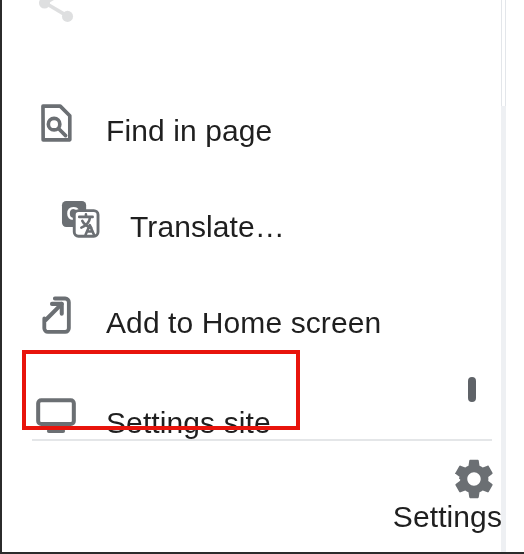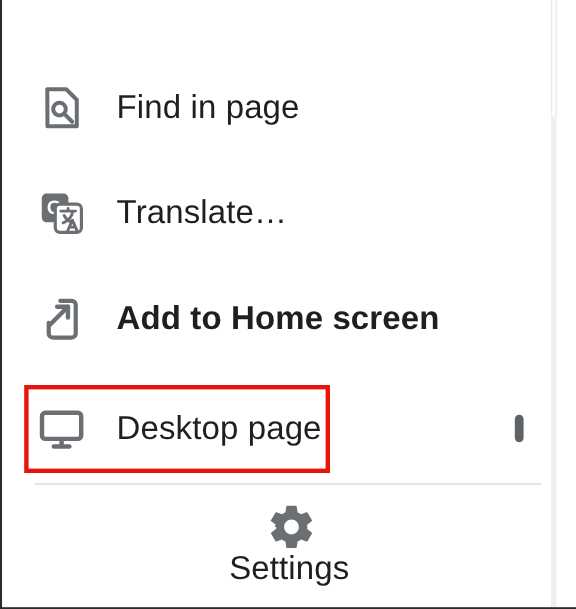--- a/index.html
+++ b/index.html
@@ -67,21 +67,21 @@
     box-sizing: border-box;
   }
 
   
   .menu-row {
     position: absolute;
     left: 0;
     width: 500px;
     height: 96px;
     display: flex;
-    align-items: center;
+    align-items: flex-end;
     box-sizing: border-box;
   }
   .row-icon {
     width: 56px;
     margin-left: 26px;
     display: flex;
     align-items: center;
     justify-content: center;
     flex: 0 0 auto;
   }
@@ -94,22 +94,22 @@
     line-height: 1;
   }
 
   
   .row-share {
     top: -70px;
     opacity: 0.20;
   }
 
   .row-find     { top: 50px; }
-  .row-translate{ top: 146px; }
-  .row-addhome  { top: 242px; font-weight: bold; }
+  .row-translate{ top: 146px; padding-left: 24px; }
+  .row-addhome  { top: 242px; }
   .row-desktop  { top: 342px; }
   .row-settings { top: 456px; flex-direction: column; }
 
   
   .row-trailing {
     position: absolute;
     right: 26px;
     top: 50%;
     transform: translateY(-50%);
   }
@@ -211,21 +211,21 @@
     </div>
 
     <div class="menu-row row-desktop">
       <span class="row-icon">
         <svg width="46" height="46" viewBox="0 0 24 24" aria-hidden="true">
           <rect x="2.7" y="4.3" width="18.6" height="12.4" rx="1.6" fill="none" stroke="#6b6f73" stroke-width="2.1"></rect>
           <path d="M12 16.7 v3.1" stroke="#6b6f73" stroke-width="2.1" stroke-linecap="round"></path>
           <path d="M8.3 20.3 h7.4" stroke="#6b6f73" stroke-width="2.1" stroke-linecap="round"></path>
         </svg>
       </span>
-      <span class="row-label">Desktop page</span>
+      <span class="row-label">Settings site</span>
       <span class="row-trailing">
         <span class="checkbox-square"></span>
       </span>
     </div>
 
     <div class="divider"></div>
 
     <div class="menu-row row-settings">
       <span class="row-icon">
         <svg width="46" height="46" viewBox="0 0 24 24" aria-hidden="true">

